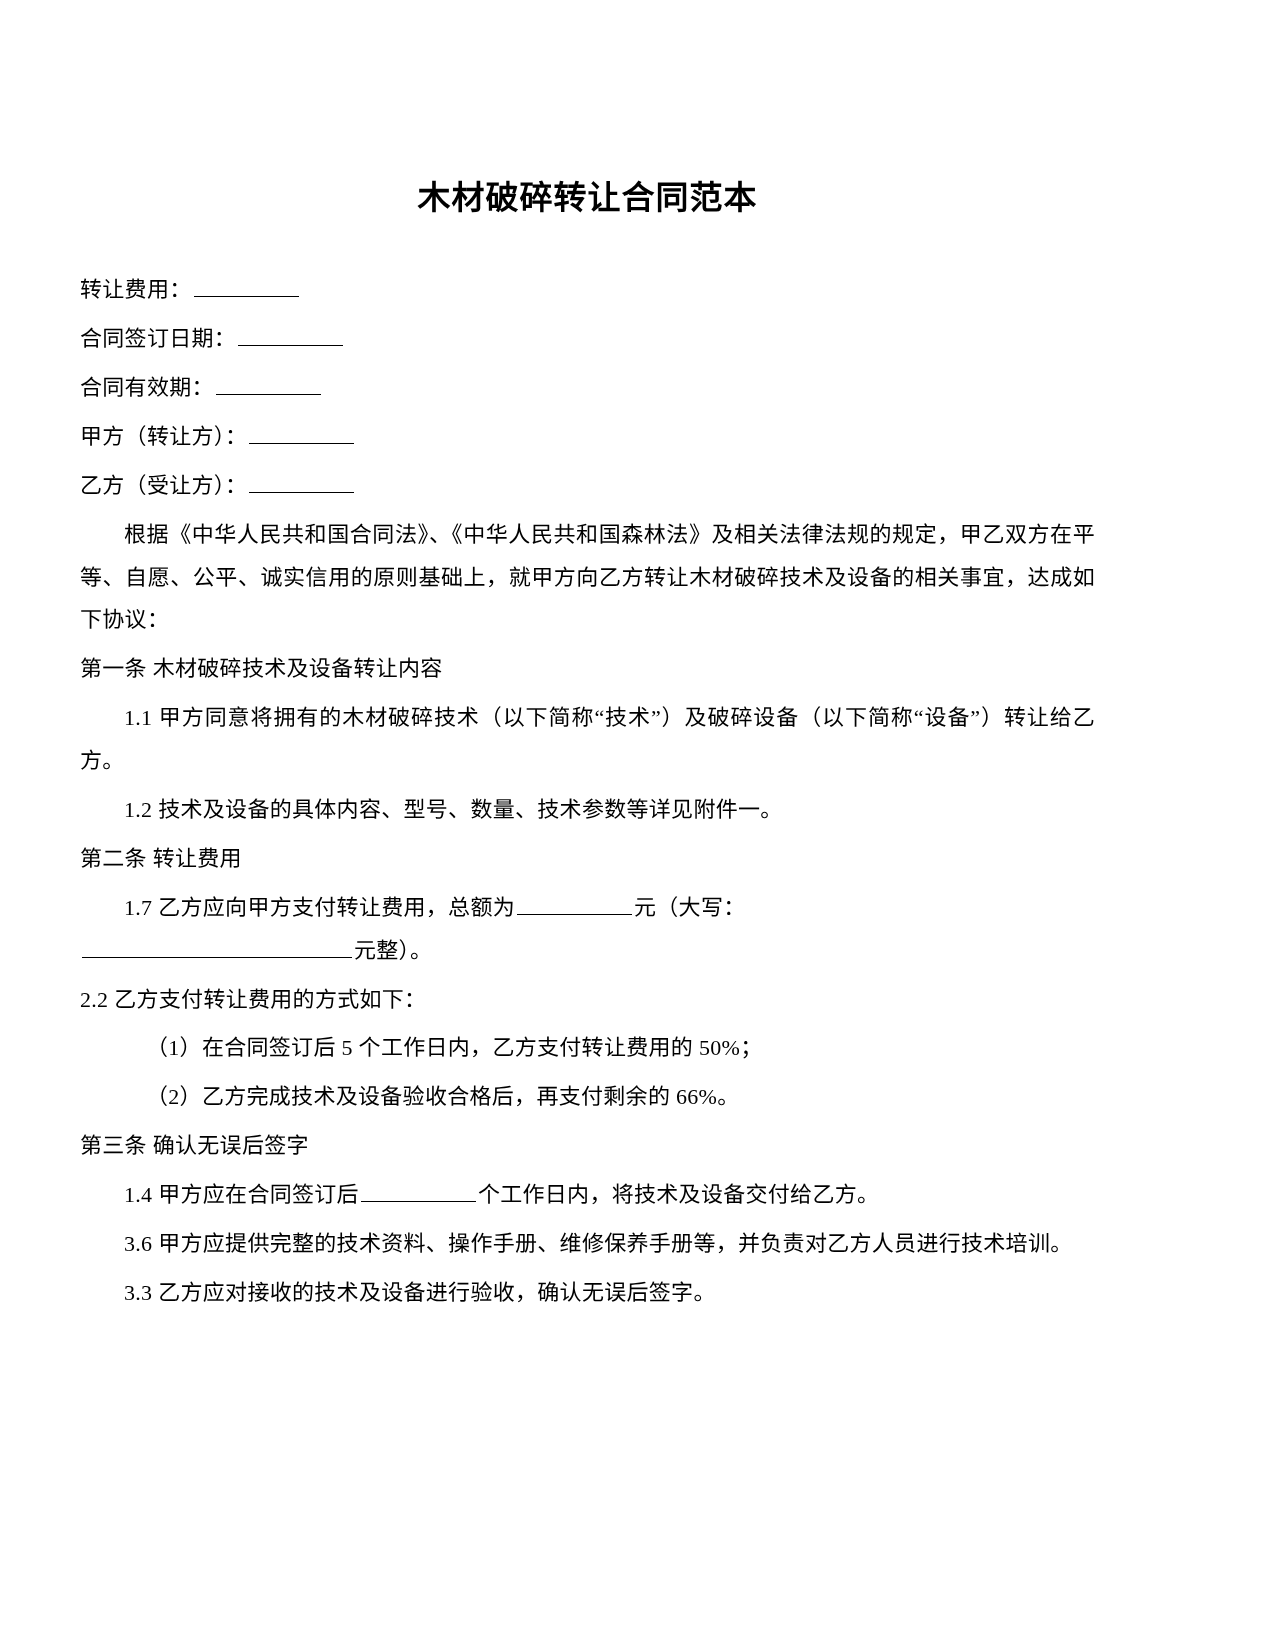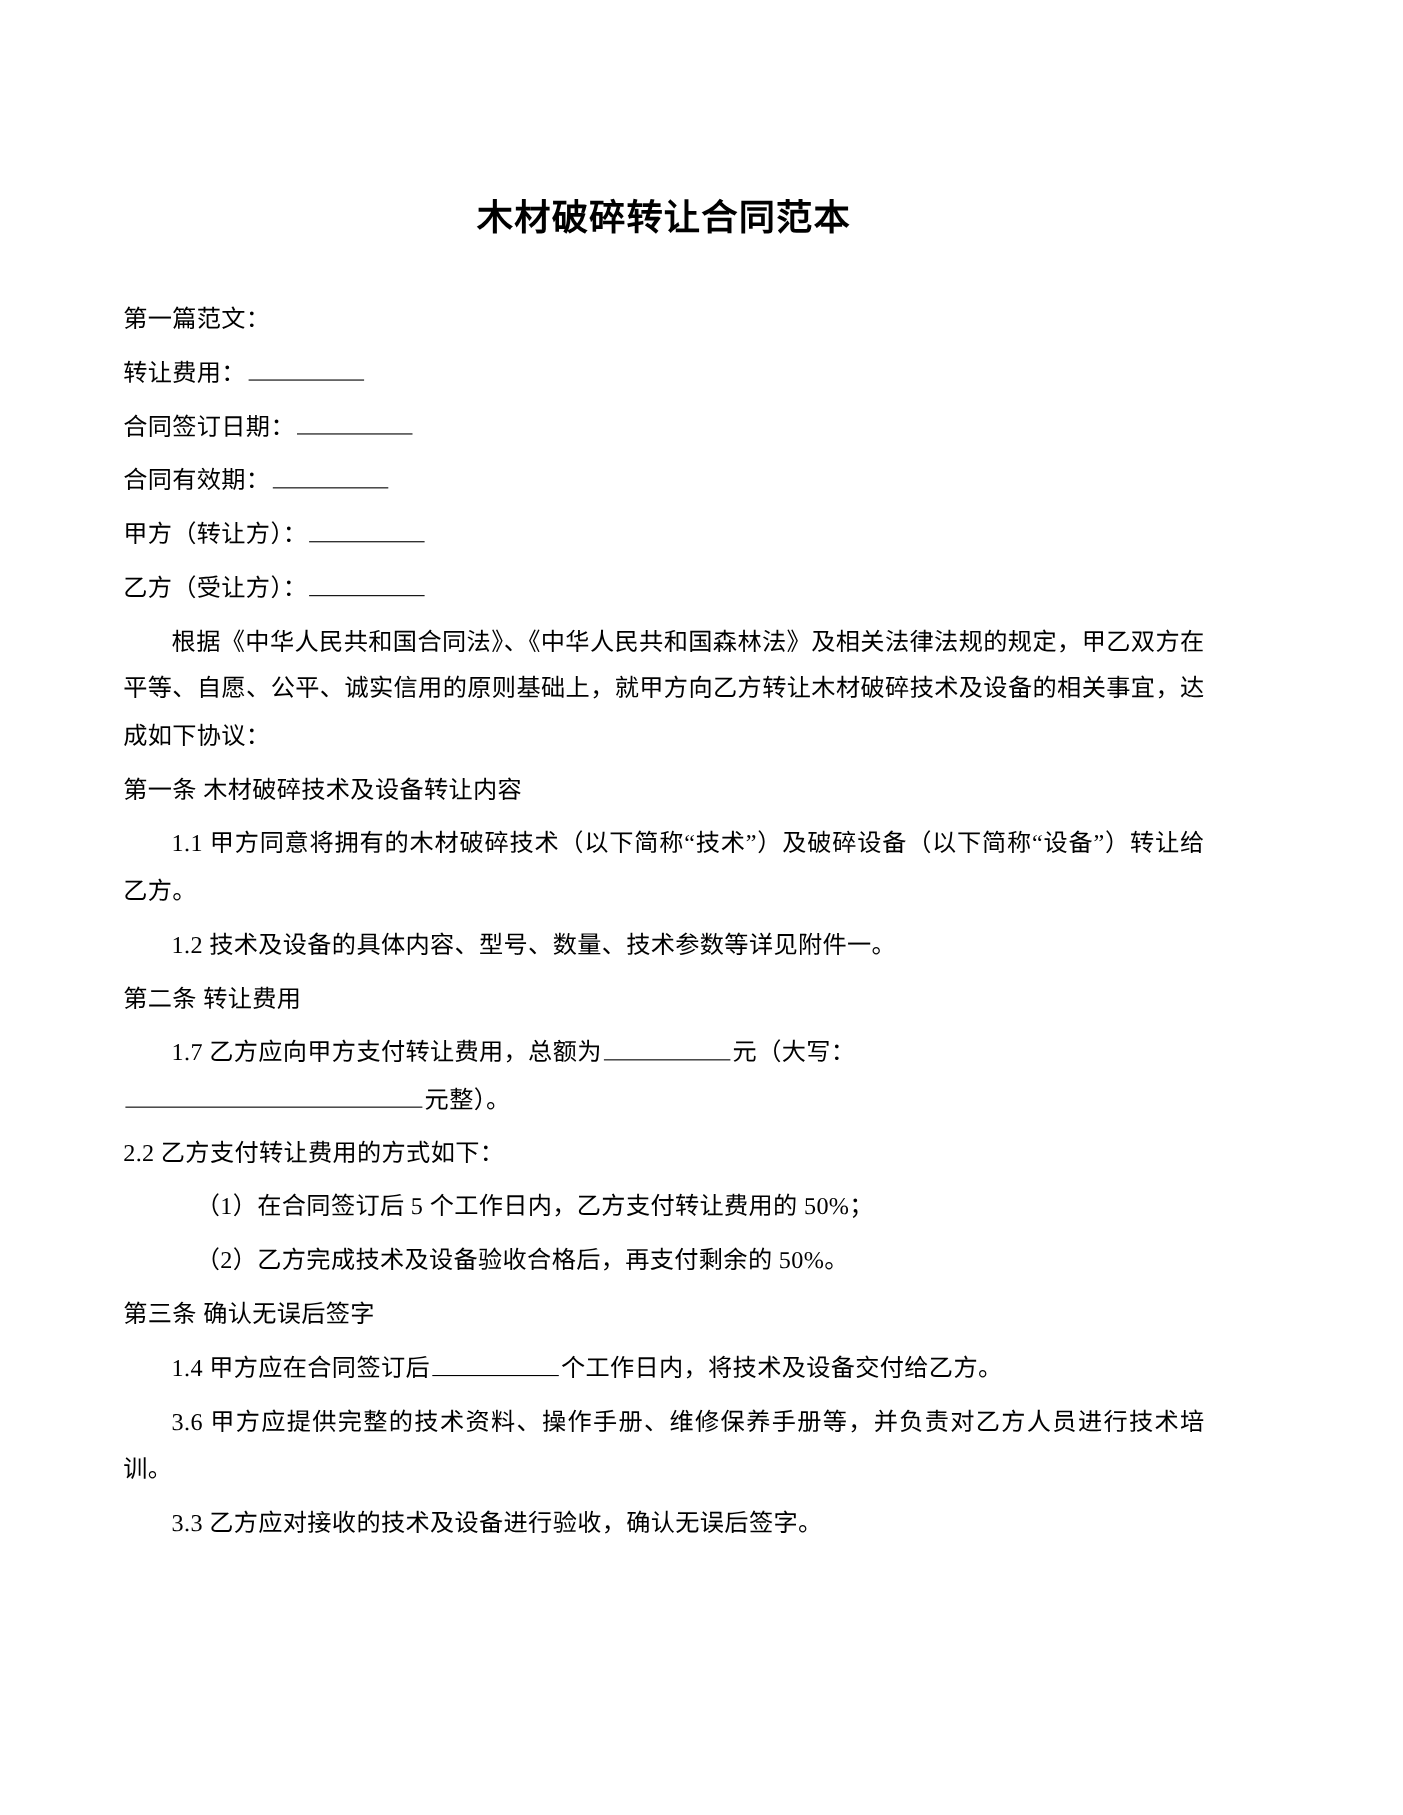--- a/index.html
+++ b/index.html
@@ -13,21 +13,21 @@
     height: 1650px;
     font-family: "Liberation Serif", "DejaVu Serif", serif;
     color: #000000;
     -webkit-font-smoothing: antialiased;
   }
   .page {
     position: relative;
     width: 1275px;
     height: 1650px;
     box-sizing: border-box;
-    padding: 175px 180px 80px 112px;
+    padding: 175px 180px 80px 80px;
   }
   .doc-title {
     font-family: "Liberation Sans", "DejaVu Sans", sans-serif;
     font-size: 33px;
     font-weight: bold;
     text-align: center;
     letter-spacing: 1px;
     margin: 0 0 48px 0;
     line-height: 1.4;
   }
@@ -66,21 +66,20 @@
     margin: 0 2px;
   }
 </style>
 </head>
 <body>
 
 <div class="page">
 
   <h1 class="doc-title">木材破碎转让合同范本</h1>
 
-  <p class="para"><span>第一篇范文：</span></p>
 
   <p class="para"><span>转让费用：</span><span class="blank-s"></span></p>
 
   <p class="para"><span>合同签订日期：</span><span class="blank-s"></span></p>
 
   <p class="para"><span>合同有效期：</span><span class="blank-s"></span></p>
 
   <p class="para"><span>甲方（转让方）：</span><span class="blank-s"></span></p>
 
   <p class="para"><span>乙方（受让方）：</span><span class="blank-s"></span></p>
@@ -94,21 +93,21 @@
   <p class="para indent-1">1.2 技术及设备的具体内容、型号、数量、技术参数等详见附件一。</p>
 
   <p class="para">第二条  转让费用</p>
 
   <p class="para indent-1"><span>1.7 乙方应向甲方支付转让费用，总额为</span><span class="blank-m"></span><span>元（大写：</span><br><span class="blank-xl"></span><span>元整）。</span></p>
 
   <p class="para">2.2 乙方支付转让费用的方式如下：</p>
 
   <p class="para indent-2">（1）在合同签订后 5 个工作日内，乙方支付转让费用的 50%；</p>
 
-  <p class="para indent-2">（2）乙方完成技术及设备验收合格后，再支付剩余的 50%。</p>
+  <p class="para indent-2">（2）乙方完成技术及设备验收合格后，再支付剩余的 66%。</p>
 
   <p class="para">第三条  确认无误后签字</p>
 
   <p class="para indent-1"><span>1.4 甲方应在合同签订后</span><span class="blank-m"></span><span>个工作日内，将技术及设备交付给乙方。</span></p>
 
   <p class="para indent-1">3.6 甲方应提供完整的技术资料、操作手册、维修保养手册等，并负责对乙方人员进行技术培训。</p>
 
   <p class="para indent-1">3.3 乙方应对接收的技术及设备进行验收，确认无误后签字。</p>
 
 </div>

